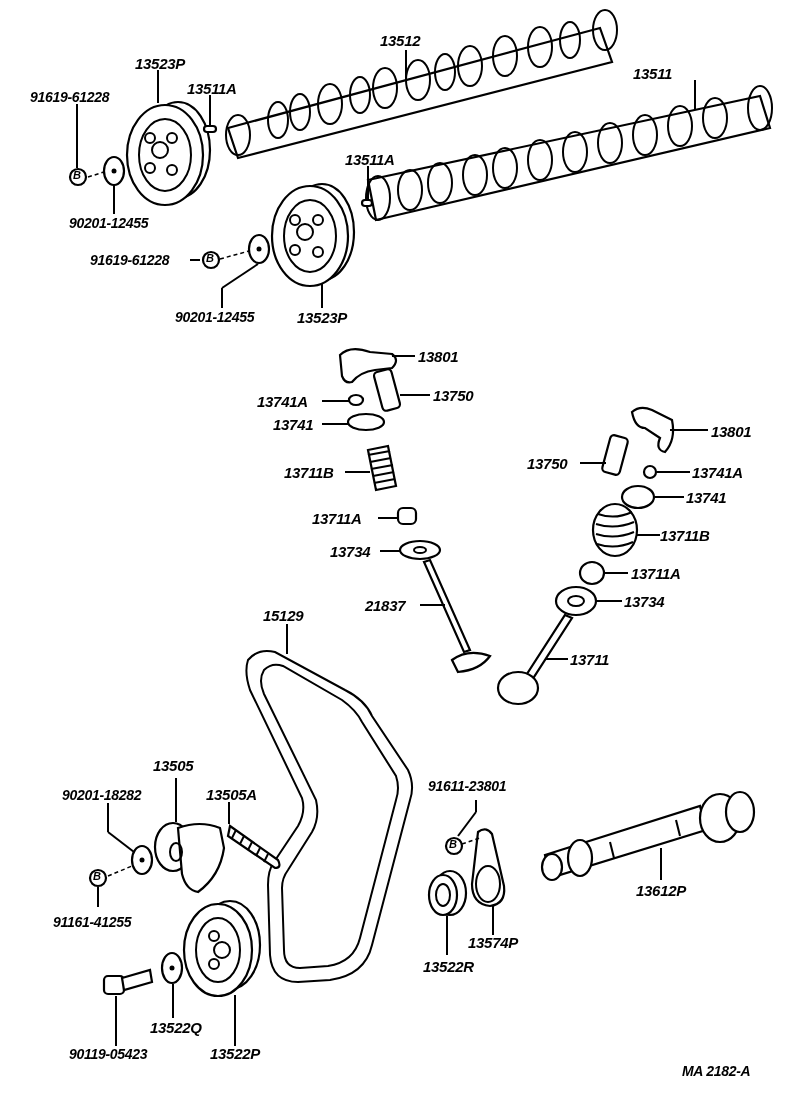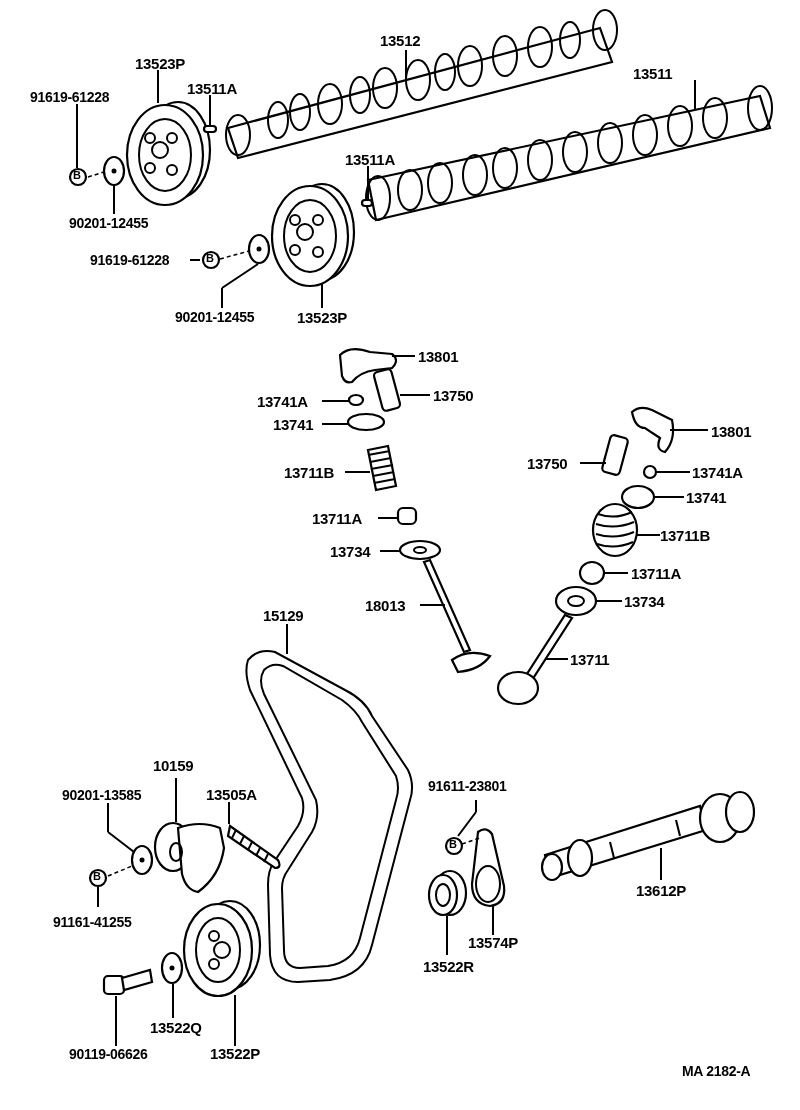--- a/index.html
+++ b/index.html
@@ -1,17 +1,17 @@
 <!DOCTYPE html>
 <html><head>
 <meta charset="utf-8">
 <style>
   html, body { margin:0; padding:0; background:#ffffff; }
   body { width:800px; height:1110px; position:relative; overflow:hidden; font-family:"Liberation Sans", sans-serif; }
-  #stage { position:absolute; left:0; top:0; width:800px; height:1110px; }
+  #stage { position:absolute; left:0; top:0; width:800px; height:1110px;font-style:italic; }
   .lbl { position:absolute; font-family:"Liberation Sans", sans-serif; font-weight:bold; font-size:15px; color:#000; white-space:nowrap; letter-spacing:-0.3px; line-height:1; }
   .lbl.sm { font-size:14px;text-align:right; }
   svg { position:absolute; left:0; top:0; }
   .ln { stroke:#000; stroke-width:2; fill:none; }
   .pt { stroke:#000; stroke-width:2.2; fill:#fff; }
   .ptd { stroke:#000; stroke-width:2; fill:none; }
   .dash { stroke:#000; stroke-width:1.5; stroke-dasharray:4 3; fill:none; }
 </style>
 </head>
 <body>
@@ -254,37 +254,37 @@
 <span class="lbl sm" style="left:175px;top:310px">90201-12455</span>
 <span class="lbl" style="left:297px;top:310px">13523P</span>
 
 <span class="lbl" style="left:418px;top:349px">13801</span>
 <span class="lbl" style="left:433px;top:388px">13750</span>
 <span class="lbl" style="left:257px;top:394px">13741A</span>
 <span class="lbl" style="left:273px;top:417px">13741</span>
 <span class="lbl" style="left:284px;top:465px">13711B</span>
 <span class="lbl" style="left:312px;top:511px">13711A</span>
 <span class="lbl" style="left:330px;top:544px">13734</span>
-<span class="lbl" style="left:365px;top:598px">18013</span>
+<span class="lbl" style="left:365px;top:598px">21837</span>
 
 <span class="lbl" style="left:711px;top:424px">13801</span>
 <span class="lbl" style="left:527px;top:456px">13750</span>
 <span class="lbl" style="left:692px;top:465px">13741A</span>
 <span class="lbl" style="left:686px;top:490px">13741</span>
 <span class="lbl" style="left:660px;top:528px">13711B</span>
 <span class="lbl" style="left:631px;top:566px">13711A</span>
 <span class="lbl" style="left:624px;top:594px">13734</span>
 <span class="lbl" style="left:570px;top:652px">13711</span>
 
 <span class="lbl" style="left:263px;top:608px">15129</span>
-<span class="lbl" style="left:153px;top:758px">10159</span>
+<span class="lbl" style="left:153px;top:758px">13505</span>
 <span class="lbl" style="left:206px;top:787px">13505A</span>
-<span class="lbl sm" style="left:62px;top:788px">90201-13585</span>
+<span class="lbl sm" style="left:62px;top:788px">90201-18282</span>
 <span class="lbl sm" style="left:53px;top:915px">91161-41255</span>
-<span class="lbl sm" style="left:69px;top:1047px">90119-06626</span>
+<span class="lbl sm" style="left:69px;top:1047px">90119-05423</span>
 <span class="lbl" style="left:150px;top:1020px">13522Q</span>
 <span class="lbl" style="left:210px;top:1046px">13522P</span>
 
 <span class="lbl sm" style="left:428px;top:779px">91611-23801</span>
 <span class="lbl" style="left:423px;top:959px">13522R</span>
 <span class="lbl" style="left:468px;top:935px">13574P</span>
 <span class="lbl" style="left:636px;top:883px">13612P</span>
 
 <span class="lbl sm" style="left:682px;top:1064px">MA  2182-A</span>
 

